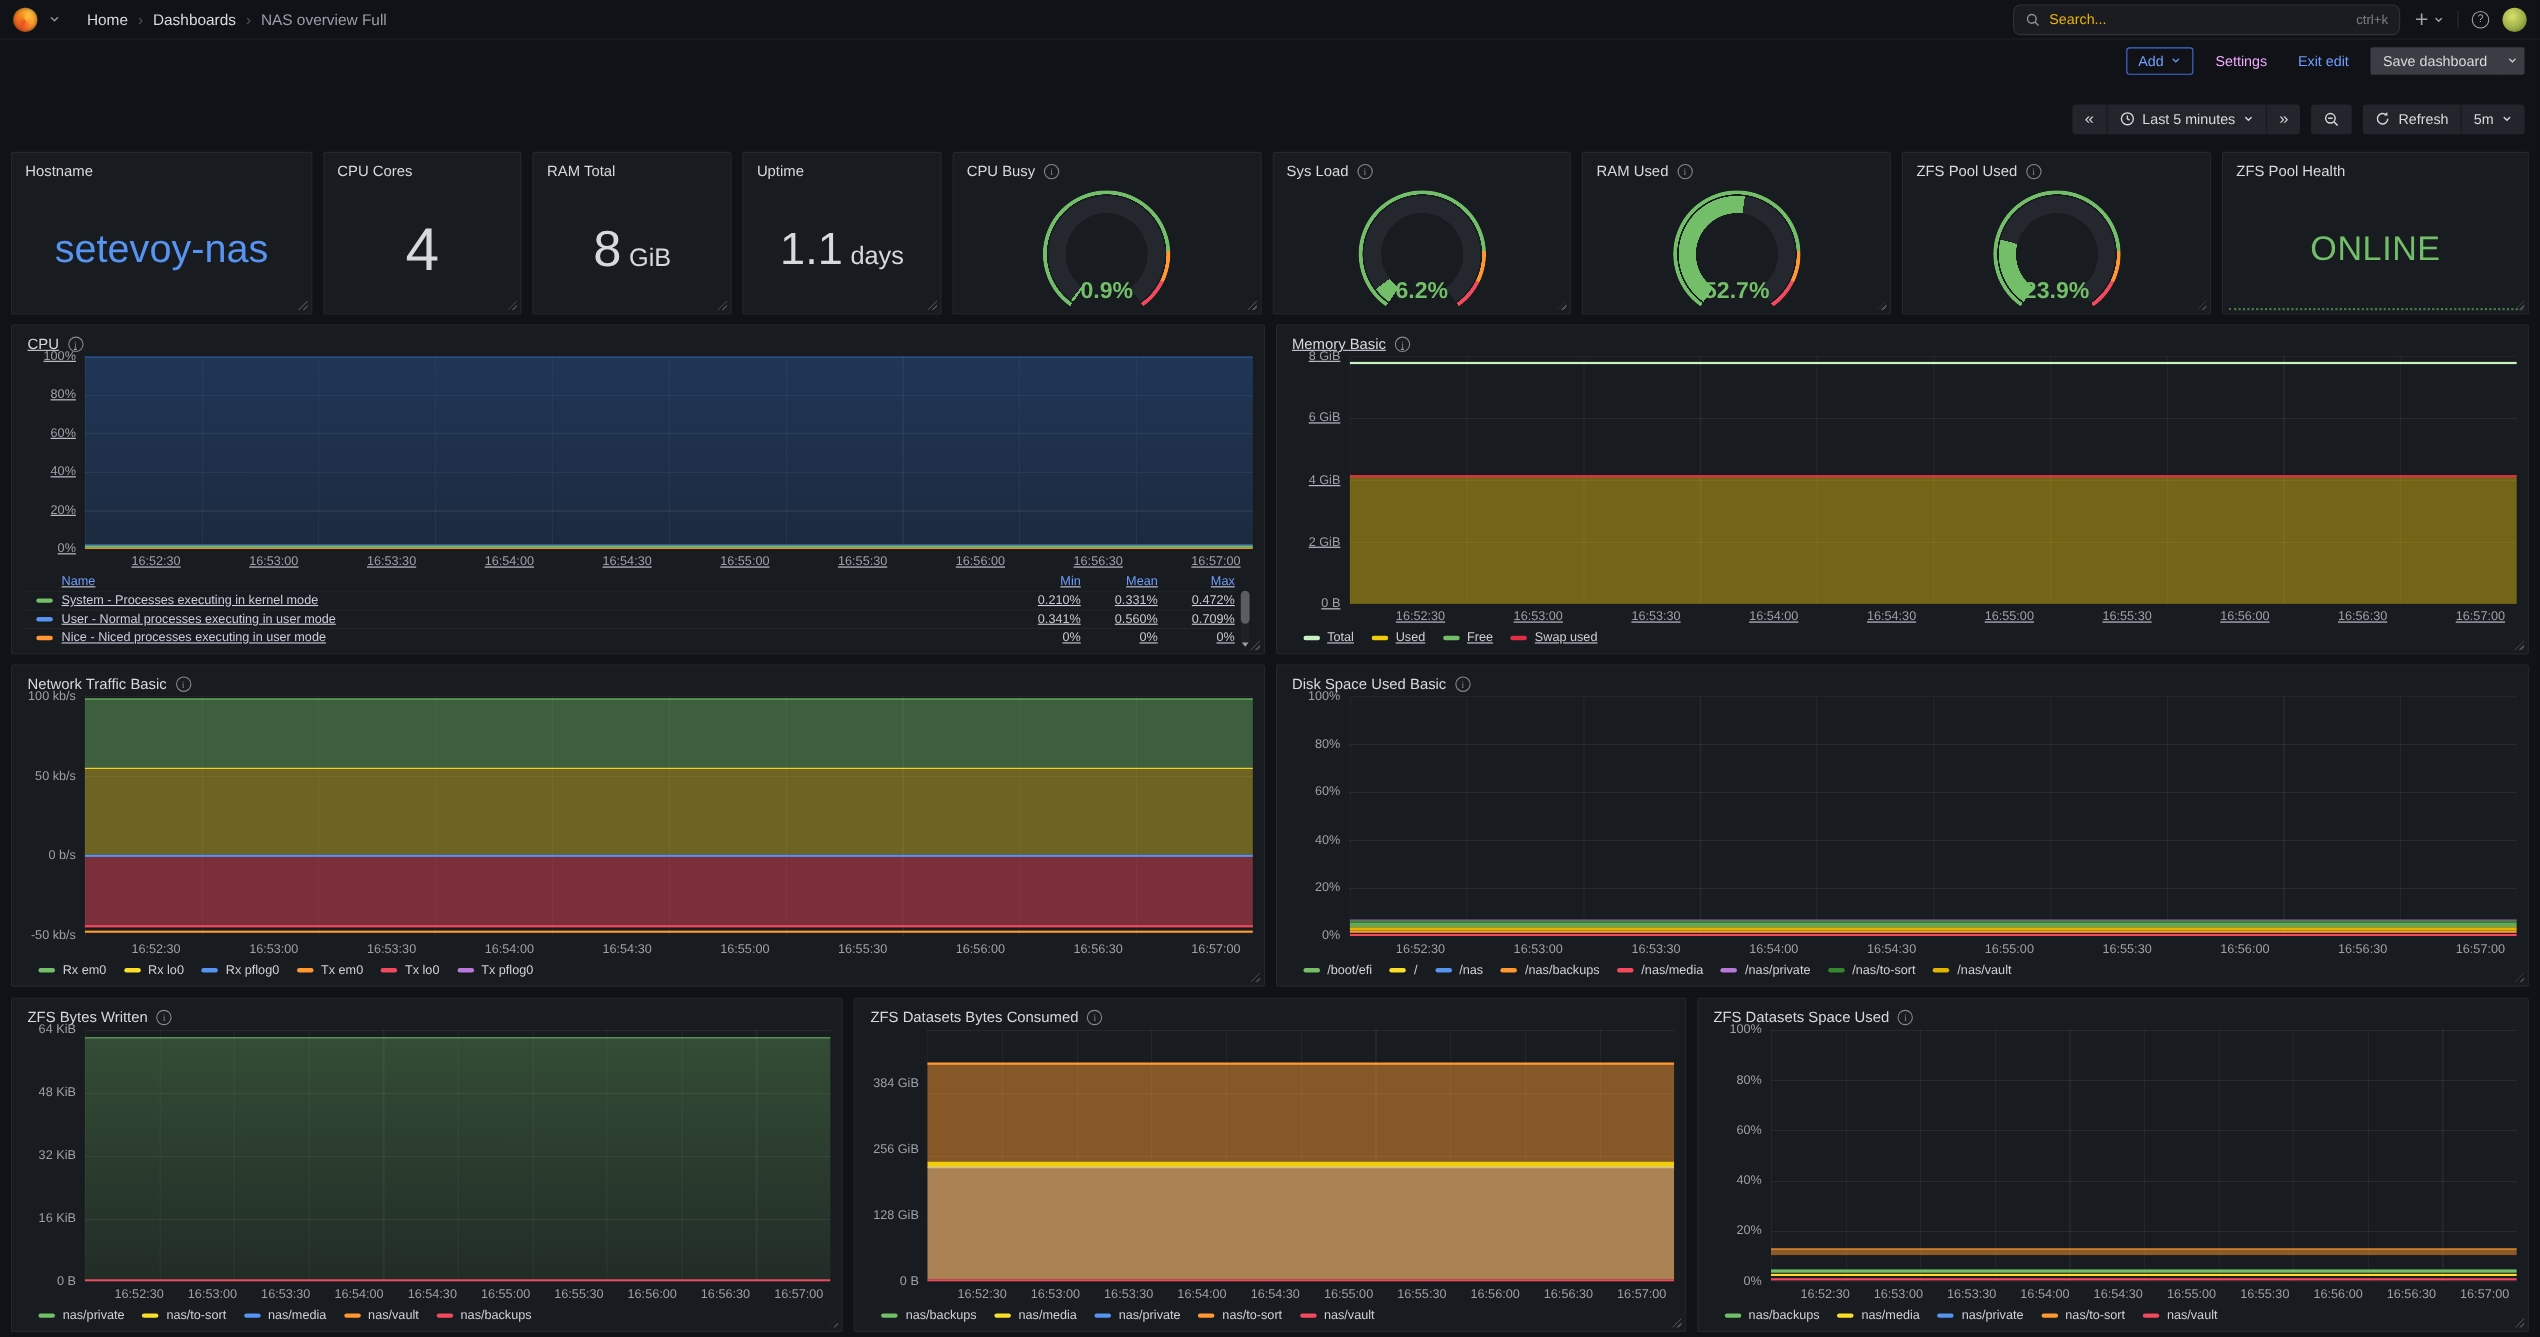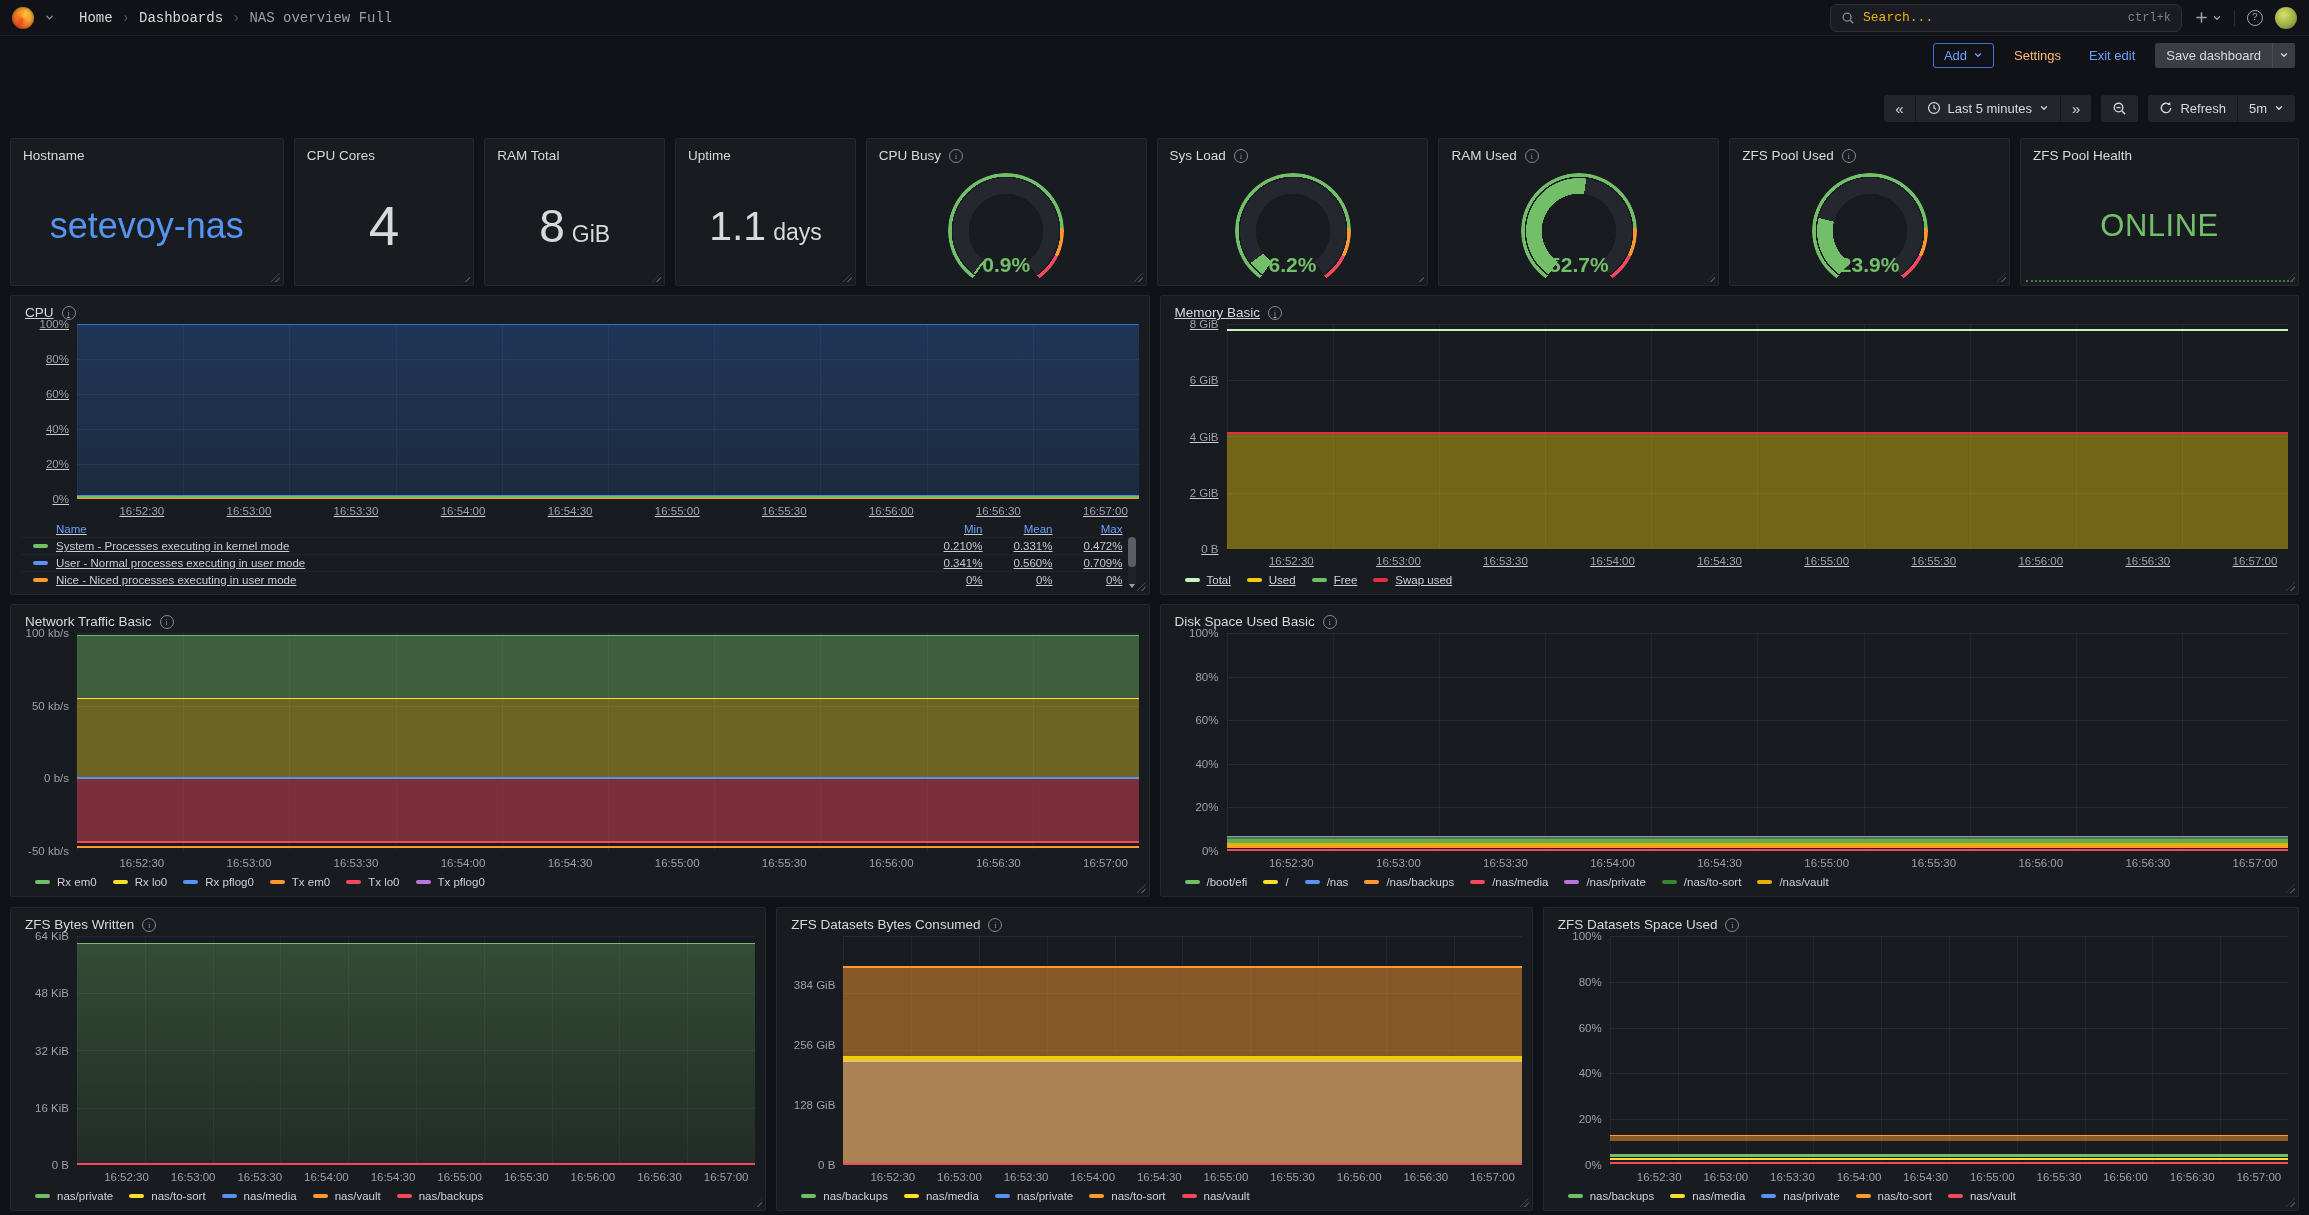--- a/index.html
+++ b/index.html
@@ -2,21 +2,21 @@
 <html><head>
 <meta charset="utf-8">
 <style>
   * { margin:0; padding:0; box-sizing:border-box; }
   html,body { width:2309px; height:1215px; background:#111217; color:#ccccdc;
     font-family:"Liberation Sans", sans-serif; overflow:hidden; }
   button { background:none; border:none; color:inherit; font-family:inherit; cursor:pointer; }
 
   
   .topnav { height:36px; display:flex; align-items:center; gap:10px; padding:0 12px;
-    border-bottom:1px solid #1d1f24;font-family:Liberation Mono, monospace; }
+    border-bottom:1px solid #1d1f24; }
   .logo { width:22px; height:22px; border-radius:50%; display:inline-block;
     background: conic-gradient(from 210deg,#e8521f,#f6821f,#fcbf3b,#ff9830,#e8521f);
     box-shadow: inset 0 0 4px rgba(0,0,0,.55); }
   .navchev { color:#8e9199; display:flex; }
   .breadcrumb { display:flex; align-items:center; gap:9px; font-size:14px; margin-left:14px; }
   .crumb { color:#d8d9da; text-decoration:none; }
   .crumb.current { color:#9d9da8; }
   .sep { color:#53565c; font-size:14px; }
   .nav-right { margin-left:auto; display:flex; align-items:center; gap:12px; }
   .searchbox { width:352px; height:28px; background:#1a1c22; border:1px solid #2e3138;
@@ -29,21 +29,21 @@
   .circle-q { width:16px; height:16px; border:1.4px solid #a0a3ab; border-radius:50%;
     font-size:10px; display:flex; align-items:center; justify-content:center; }
   .avatar { width:22px; height:22px; border-radius:50%; display:inline-block;
     background: radial-gradient(circle at 40% 35%, #d8e06a, #9fae47 55%, #5f7c2c 90%); }
 
   
   .toolbar { height:38px; display:flex; align-items:center; justify-content:flex-end;
     gap:12px; padding:0 14px; }
   .btn-outline { color:#6e9fff; border:1px solid #3d71d9; border-radius:3px;
     padding:4px 10px; font-size:13px; display:flex; align-items:center; gap:6px; }
-  .btn-text { color:#fdba74; font-size:13px; padding:4px 8px; }
+  .btn-text { color:#f0abfc; font-size:13px; padding:4px 8px; }
   .btn-text.blue { color:#6e9fff; }
   .split-btn { display:flex; }
   .split-main { background:#3a3d44; color:#d8d9da; font-size:13px; padding:5px 11px;
     border-radius:2px 0 0 2px; }
   .split-chev { background:#3a3d44; border-left:1px solid #4a4d54; padding:5px 6px;
     border-radius:0 2px 2px 0; display:flex; align-items:center; color:#d8d9da; }
 
   
   .timebar { height:40px; margin-top:14px; display:flex; align-items:center;
     justify-content:flex-end; gap:10px; padding:0 14px; }

